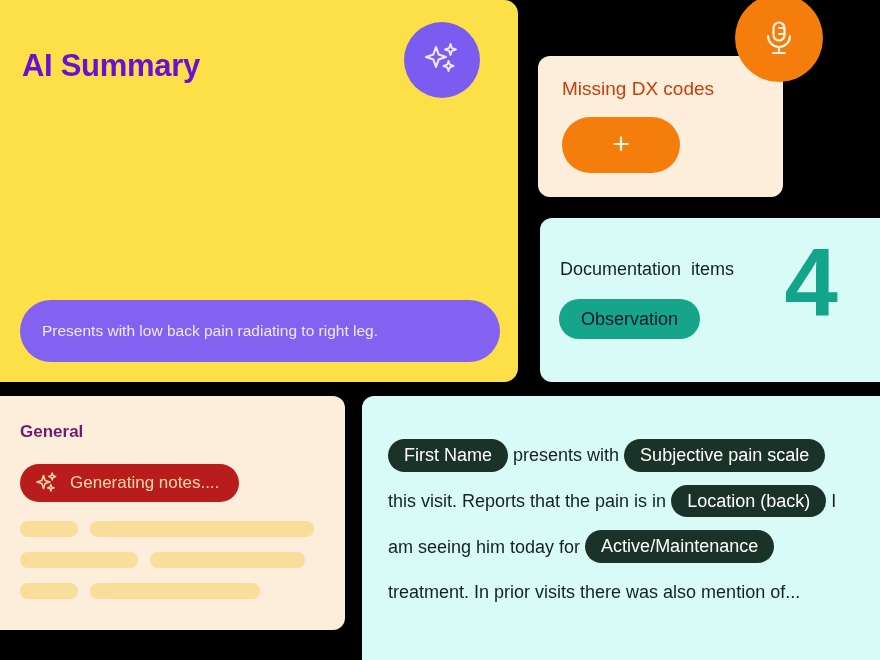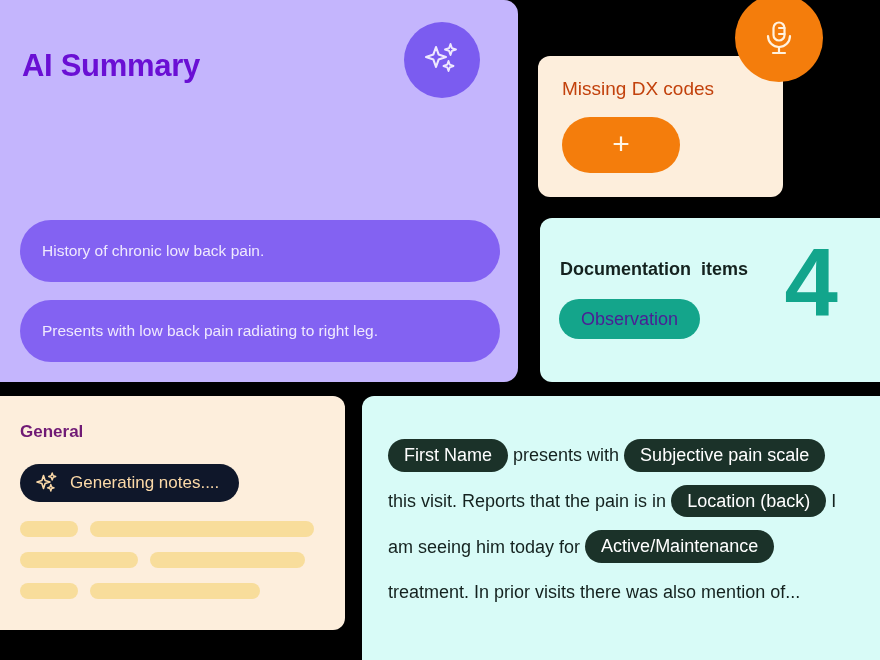--- a/index.html
+++ b/index.html
@@ -17,21 +17,21 @@
     width: 880px;
     height: 660px;
     background: #000000;
   }
 
   
   .ai-summary-panel {
     position: absolute;
     left: 0; top: 0;
     width: 518px; height: 382px;
-    background: #c4b5fd;
+    background: #fde047;
     border-top-right-radius: 14px;
     border-bottom-right-radius: 14px;
     overflow: hidden;
   }
   .ai-summary-title {
     position: absolute;
     left: 22px; top: 48px;
     font-size: 31px;
     font-weight: 700;
     color: #6a0fd4;
@@ -116,32 +116,32 @@
     width: 340px; height: 164px;
     background: #d8fbf7;
     border-top-left-radius: 12px;
     border-bottom-left-radius: 12px;
     overflow: hidden;
   }
   .doc-title {
     position: absolute;
     left: 20px; top: 41px;
     font-size: 18px;
-    font-weight: 700;
+    font-weight: 400;
     color: #14221f;
     white-space: pre;
   }
   .doc-chip {
     position: absolute;
     left: 19px; top: 81px;
     height: 40px;
     padding: 0 22px;
     border-radius: 20px;
     background: #14a58b;
-    color: #4c1d95;
+    color: #0f172a;
     font-size: 18px;
     display: flex;
     align-items: center;
     justify-content: flex-end;
   }
   .doc-count {
     position: absolute;
     right: 42px; top: 17px;
     font-size: 96px;
     font-weight: 700;
@@ -165,21 +165,21 @@
     font-size: 17px;
     font-weight: 700;
     color: #701a75;
   }
   .generating-pill {
     position: absolute;
     left: 20px; top: 464px;
     height: 38px;
     padding: 0 20px 0 14px;
     border-radius: 19px;
-    background: #0f172a;
+    background: #b91c1c;
     display: flex;
     align-items: center;
     gap: 10px;
     cursor: pointer;
   }
   .generating-label {
     color: #fbd9a8;
     font-size: 17px;
   }
   .skeleton-row {
@@ -242,23 +242,20 @@
     <h1 class="ai-summary-title">AI Summary</h1>
 
     <div class="sparkle-badge">
       <svg width="44" height="44" viewBox="0 0 44 44">
         <path d="M16 9 L18.6 16.4 L26 19 L18.6 21.6 L16 29 L13.4 21.6 L6 19 L13.4 16.4 Z" fill="none" stroke="#efe9fe" stroke-width="2.1" stroke-linejoin="round"></path>
         <path d="M30.5 6 L31.9 10.1 L36 11.5 L31.9 12.9 L30.5 17 L29.1 12.9 L25 11.5 L29.1 10.1 Z" fill="none" stroke="#efe9fe" stroke-width="1.9" stroke-linejoin="round"></path>
         <path d="M28.5 23 L29.8 26.7 L33.5 28 L29.8 29.3 L28.5 33 L27.2 29.3 L23.5 28 L27.2 26.7 Z" fill="none" stroke="#efe9fe" stroke-width="1.9" stroke-linejoin="round"></path>
       </svg>
     </div>
 
-    <div class="summary-pill p2">
-      <span>History of chronic low back pain.</span>
-    </div>
     <div class="summary-pill p3">
       <span>Presents with low back pain radiating to right leg.</span>
     </div>
   </section>
 
   <section class="dx-card">
     <h2 class="dx-title">Missing DX codes</h2>
     <button class="dx-add-button">
       <span class="plus-glyph">+</span>
     </button>

